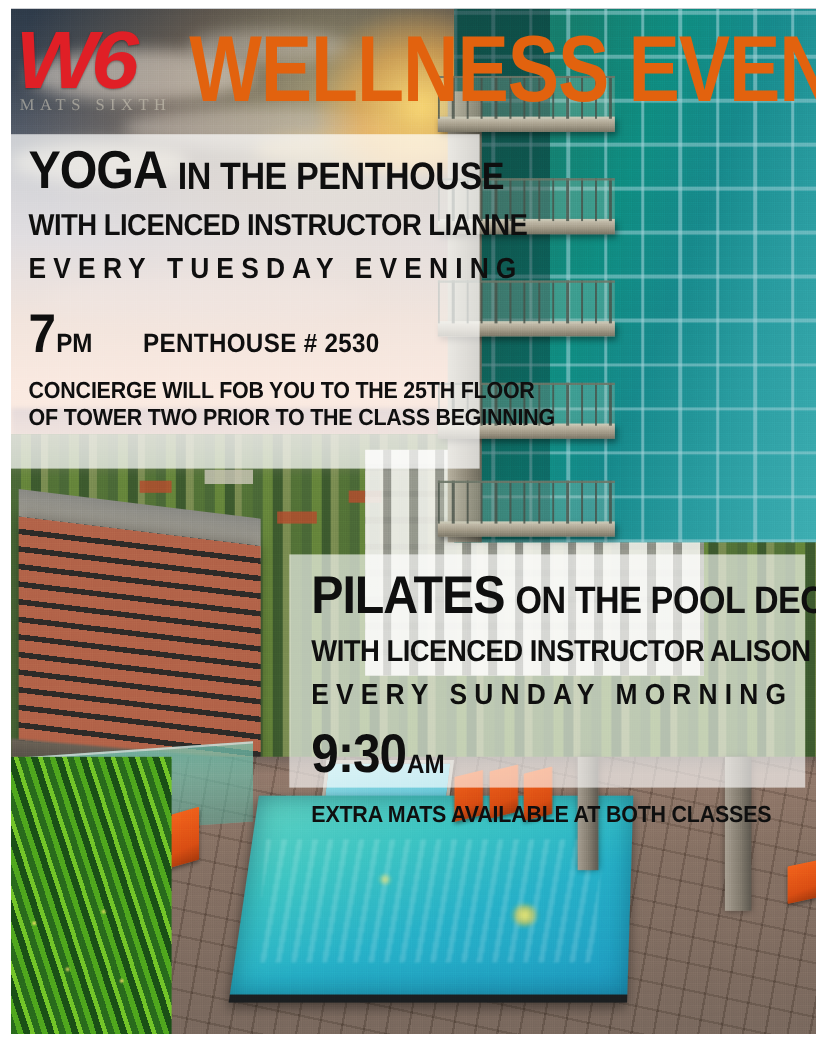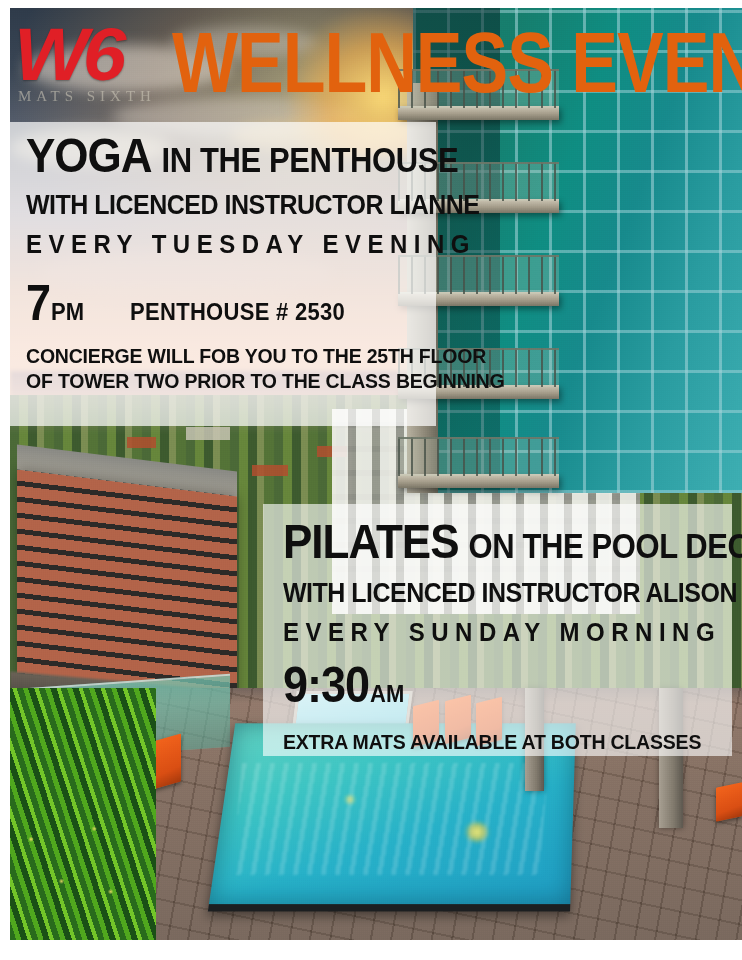--- a/index.html
+++ b/index.html
@@ -313,21 +313,21 @@
     white-space: nowrap;
   }
 
   
   .panel {
     position: absolute;
     background: rgba(255,255,255,0.70);
     color: #0f0f0f;
   }
   .panel-yoga  { left: 8px;  top: 122px; width: 428px; height: 304px; }
-  .panel-pil   { left: 263px; top: 504px; width: 469px; height: 252px;
+  .panel-pil   { left: 263px; top: 504px; width: 469px; height: 212px;
                  background: rgba(255,255,255,0.62); }
 
   .hdr {
     font-weight: bold;
     white-space: nowrap;
     line-height: 1;
   }
   
   .headline { display: flex; align-items: baseline; }
   .big {

